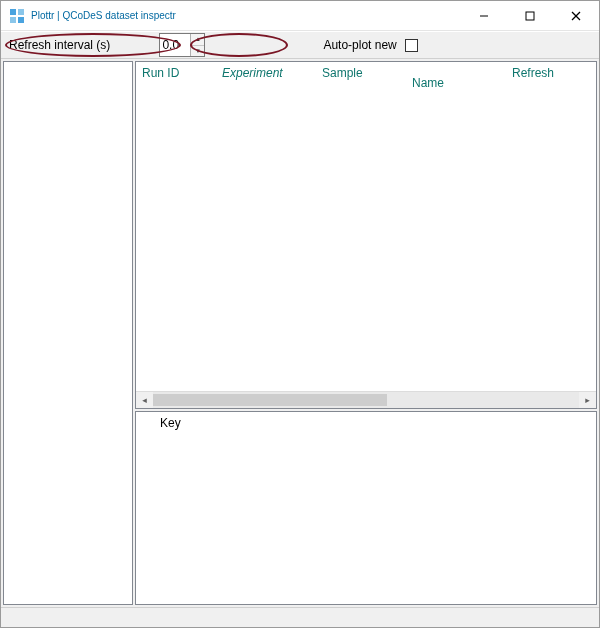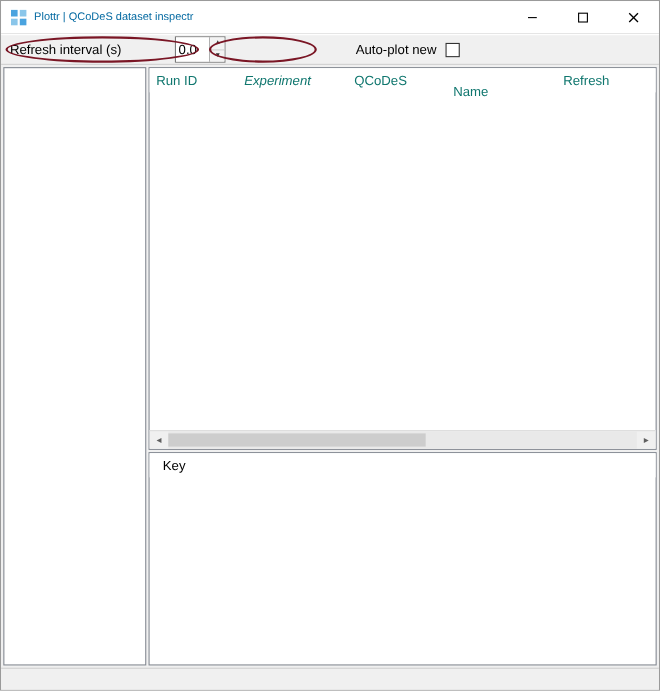--- a/index.html
+++ b/index.html
@@ -159,21 +159,21 @@
     padding-left: 6px;
     font-size: 12px;
     color: #0f766e;
   }
   .col-headers.five > div:nth-child(1){ width: 80px; }
   .col-headers.five > div:nth-child(2){ width: 100px; font-style: italic; }
   .col-headers.five > div:nth-child(3){ width: 90px; }
   .col-headers.five > div:nth-child(4){ width: 100px; margin-top: 20px; }
   .col-headers.five > div:nth-child(5){ flex:1; }
   .col-headers.two > div {
-    padding-left: 12px;
+    padding-left: 24px;
     font-size: 12px;
   }
   .col-headers.two > div:nth-child(1){ width: 90px; }
   .col-headers.two > div:nth-child(2){ flex:1; }
   .panel-body { flex: 1; }
   
   .hscroll {
     height: 17px;
     background: #f0f0f0;
     border-top: 1px solid #dcdcdc;
@@ -258,21 +258,21 @@
     <div class="anno" style="left:189px; top:1px; width:98px; height:24px; border-radius:50%/50%;"></div>
   </div>
 
   <div class="body-area">
     <div class="left-panel"></div>
     <div class="right-panels">
       <div class="panel top-panel">
         <div class="col-headers five">
           <div>Run ID</div>
           <div>Experiment</div>
-          <div>QCoDeS</div>
+          <div>Sample</div>
           <div>Name</div>
           <div>Refresh</div>
         </div>
         <div class="panel-body"></div>
         <div class="hscroll">
           <div class="arrow">◂</div>
           <div class="track">
             <div class="thumb"></div>
           </div>
           <div class="arrow">▸</div>

